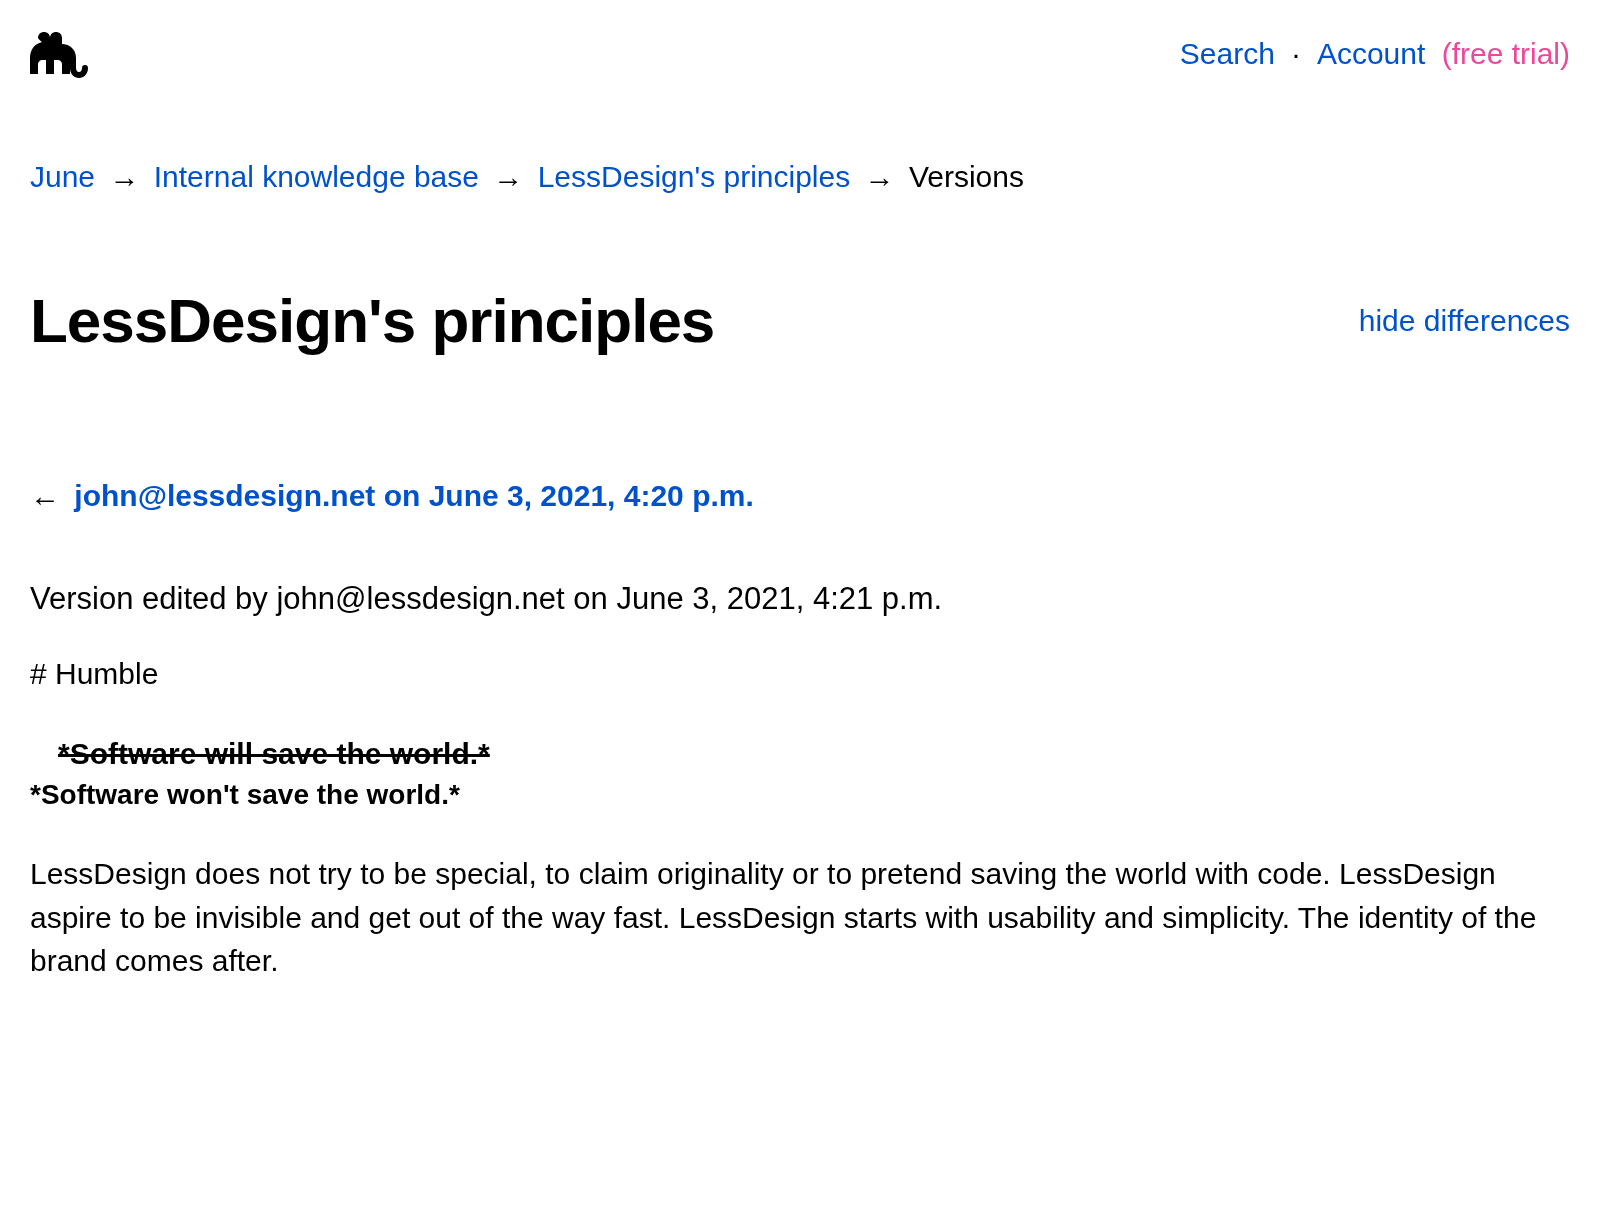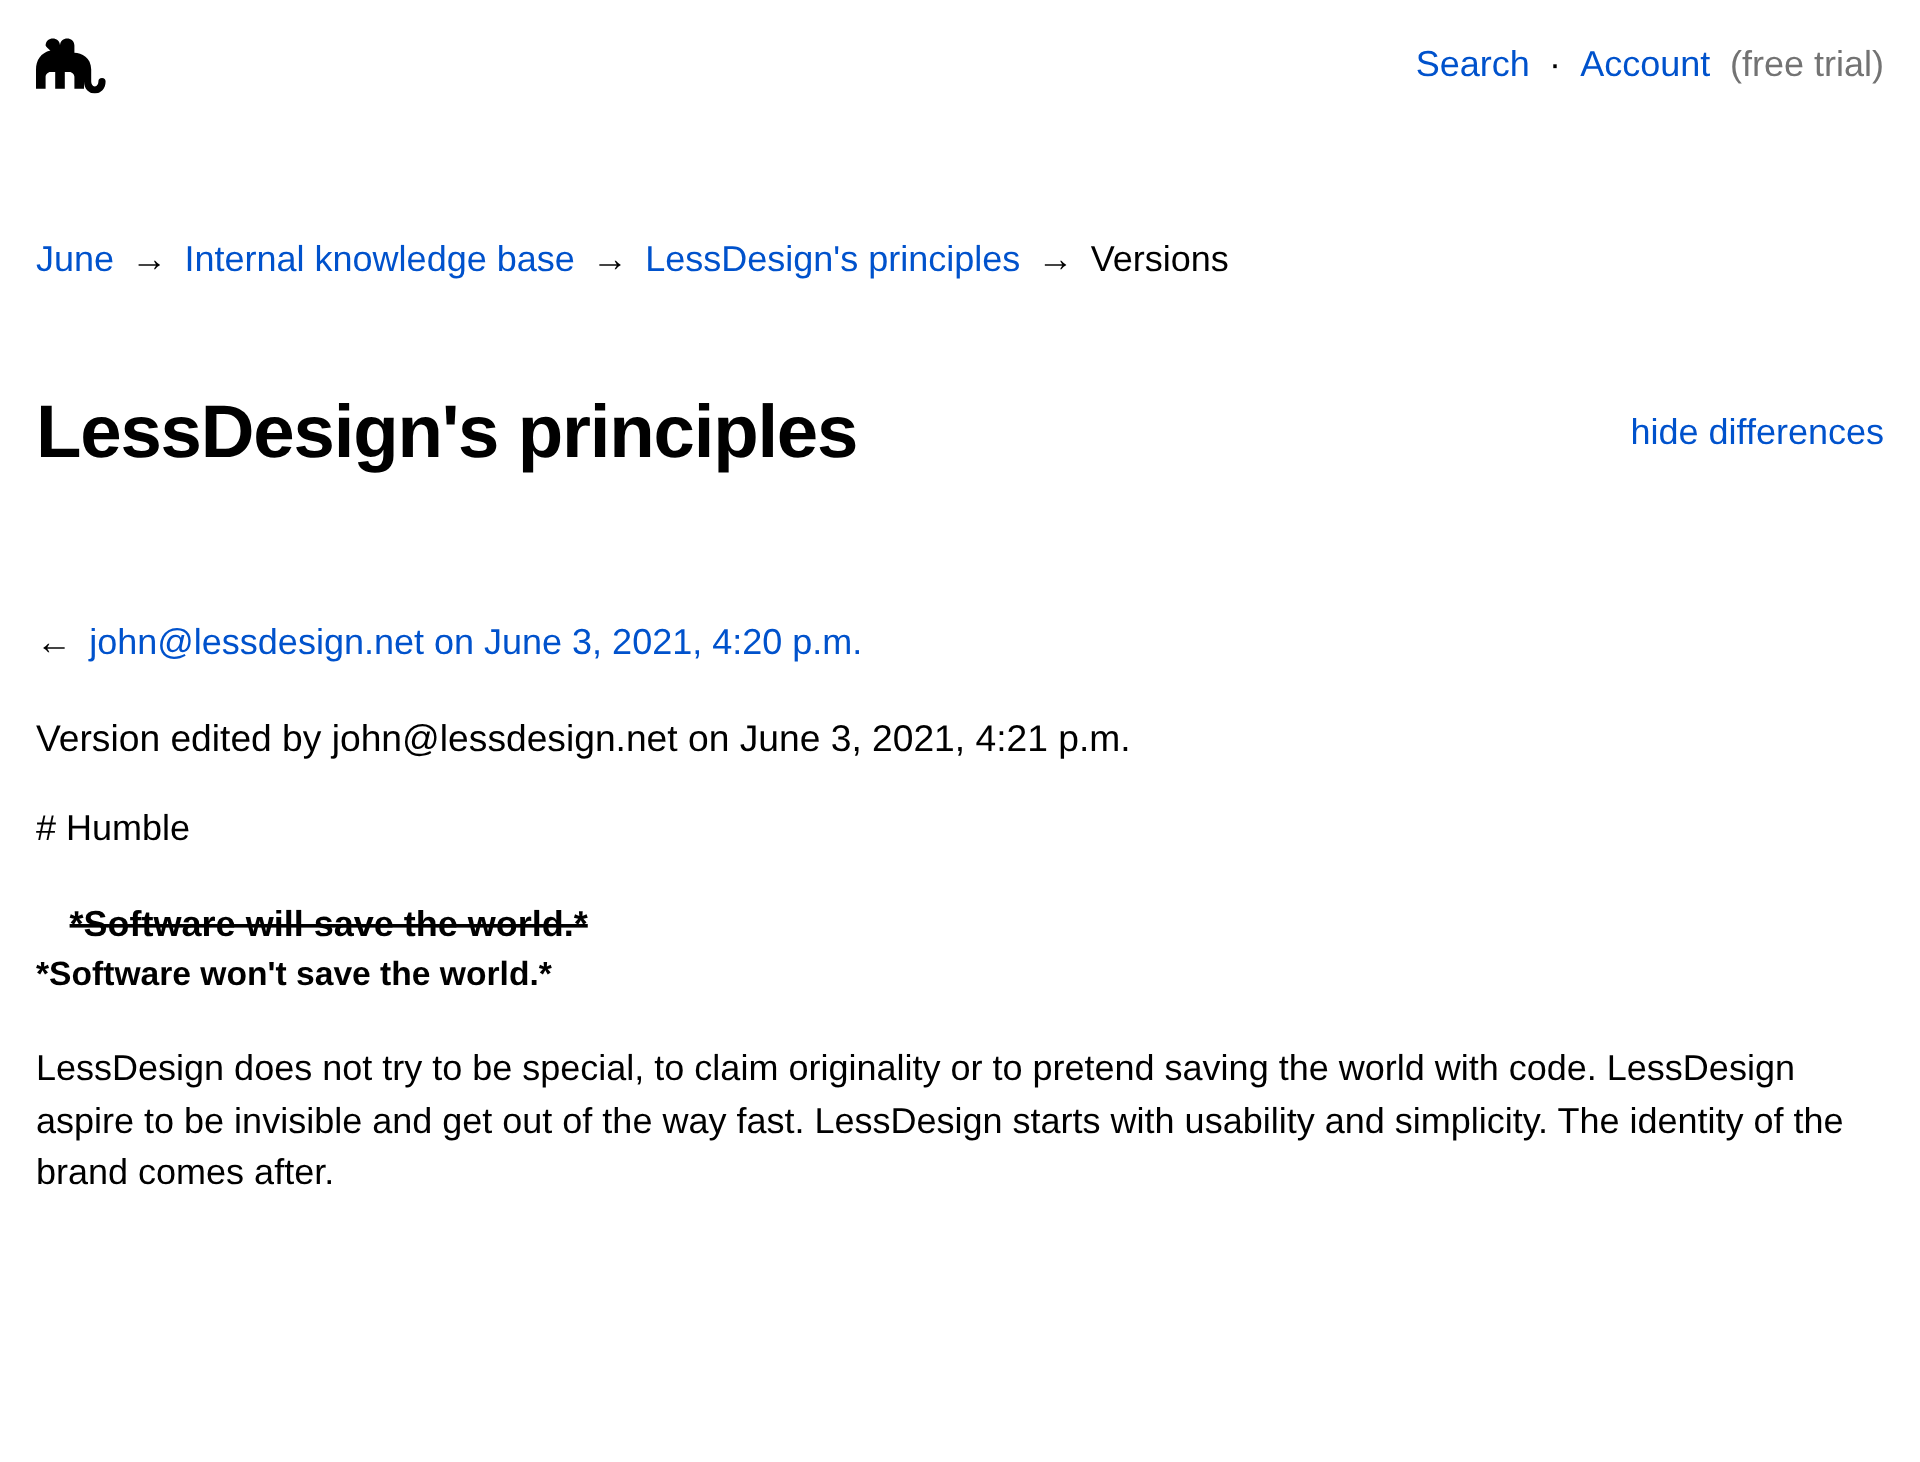--- a/index.html
+++ b/index.html
@@ -13,21 +13,21 @@
       color: #000000;
       padding: 30px 30px;
       width: 1600px;
       font-size: 30px;
       line-height: 1.4;
     }
     .header {
       display: flex;
       justify-content: space-between;
       align-items: center;
-      margin-bottom: 118px;
+      margin-bottom: 78px;
     }
     .logo {
       display: flex;
       align-items: center;
     }
     .logo svg {
       width: 62px;
       height: 48px;
     }
     .header-right {
@@ -38,21 +38,21 @@
     .link {
       color: #0052CC;
       text-decoration: none;
       cursor: pointer;
     }
     .separator-dot {
       color: #000000;
       margin: 0 8px;
     }
     .free-trial {
-      color: #737373;
+      color: #ec4899;
     }
     .breadcrumb {
       margin-bottom: 80px;
     }
     .breadcrumb .arrow {
       margin: 0 6px;
       color: #000000;
     }
     .breadcrumb .current {
       color: #000000;
@@ -68,21 +68,22 @@
       font-weight: 800;
       letter-spacing: -1px;
     }
     .hide-differences {
       color: #0052CC;
       text-decoration: none;
       cursor: pointer;
       font-size: 30px;
     }
     .prev-version {
-      margin-bottom: 37px;
+      margin-bottom: 60px;
+      font-weight: bold;
     }
     .prev-version .arrow-left {
       margin-right: 6px;
       color: #000000;
     }
     .version-editor {
       font-weight: 400;
       margin-bottom: 33px;
       font-size: 31px;
     }

